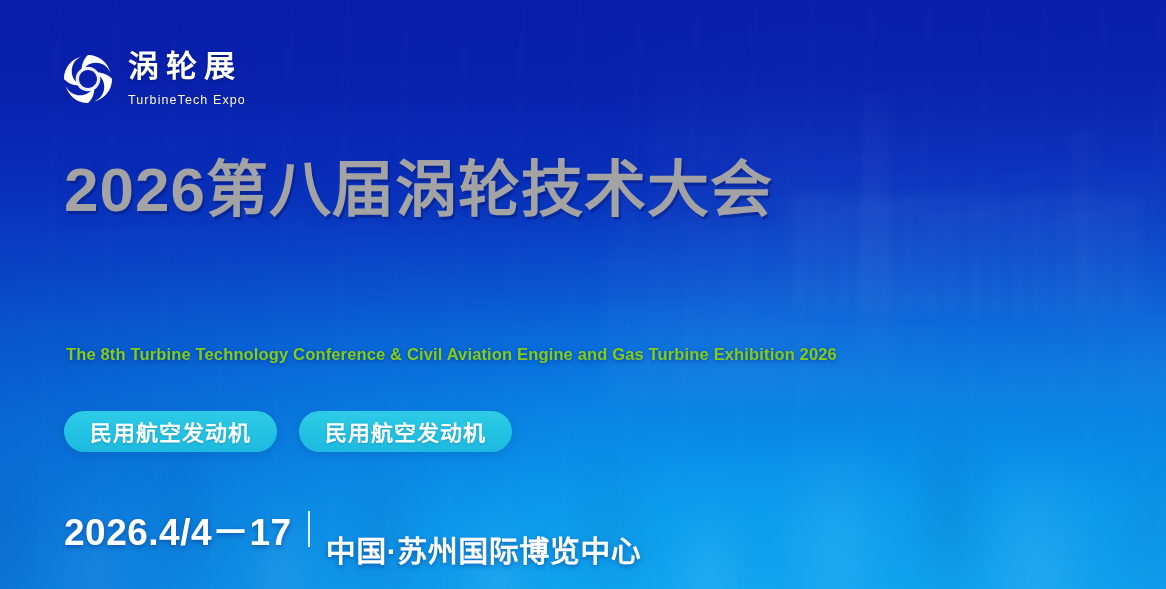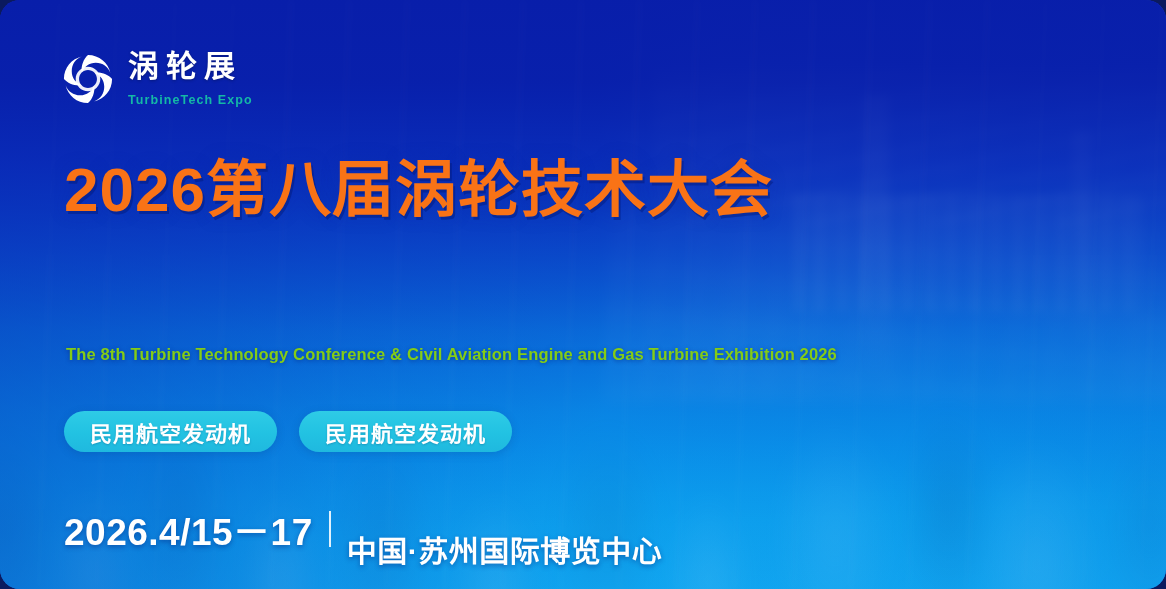--- a/index.html
+++ b/index.html
@@ -10,21 +10,20 @@
   }
 
   .banner {
     position: relative;
     width: 1166px;
     height: 589px;
     overflow: hidden;
     font-family: "Liberation Sans", "DejaVu Sans", sans-serif;
     background: #0b22a8;
     user-select: none;
-    border-radius: 20px;
   }
 
   
   .bg-base {
     position: absolute;
     inset: 0;
     background:
       linear-gradient(178deg,
         #0a1fa6 0%,
         #0a22aa 18%,
@@ -178,36 +177,36 @@
   .logo-text { display: flex; flex-direction: column; justify-content: center; }
   .logo-cn {
     color: #ffffff;
     font-size: 31px;
     font-weight: 700;
     letter-spacing: 7px;
     line-height: 1.08;
     text-shadow: 0 1px 3px rgba(0,0,0,.28);
   }
   .logo-en {
-    color: #14b8a6;
+    color: #fef9c3;
     font-size: 12.5px;
-    font-weight: 700;
+    font-weight: 400;
     letter-spacing: 1.1px;
     line-height: 1.2;
     margin-top: 10px;
   }
 
   
   .headline {
     position: absolute;
     left: 64px;
     top: 150px;
   }
   .headline-line {
-    color: #f97316;
+    color: #a3a3a3;
     font-weight: 900;
     font-size: 62px;
     line-height: 1.30;
     letter-spacing: 0px;
     white-space: nowrap;
     text-shadow:
        2px 3px 0 rgba(3,25,120,.45),
        0 0 18px rgba(10,40,160,.30);
   }
   .headline-line.l1 { letter-spacing: 1px; }
@@ -225,20 +224,21 @@
   }
 
   
   .pills {
     position: absolute;
     left: 64px;
     top: 411px;
     display: flex;
     align-items: flex-start;
     gap: 22px;
+    font-family: Liberation Mono, monospace;
   }
   .pill {
     height: 41px;
     display: flex;
     align-items: center;
     justify-content: center;
     padding: 0 26px;
     border-radius: 21px;
     background: linear-gradient(180deg, #2ecbe6 0%, #22c2e2 55%, #1fb9df 100%);
     color: #ffffff;
@@ -321,19 +321,19 @@
     </div>
 
     <div class="subtitle-en">The 8th Turbine Technology Conference &amp; Civil Aviation Engine and Gas Turbine Exhibition 2026</div>
 
     <div class="pills">
       <div class="pill">民用航空发动机</div>
       <div class="pill">民用航空发动机</div>
     </div>
 
     <div class="footer-line">
-      <div class="date">2026.4/15－17</div>
+      <div class="date">2026.4/4－17</div>
       <span class="divider"></span>
       <div class="venue">中国·苏州国际博览中心</div>
     </div>
 
   </div>
 </div>
 
 </body></html>

